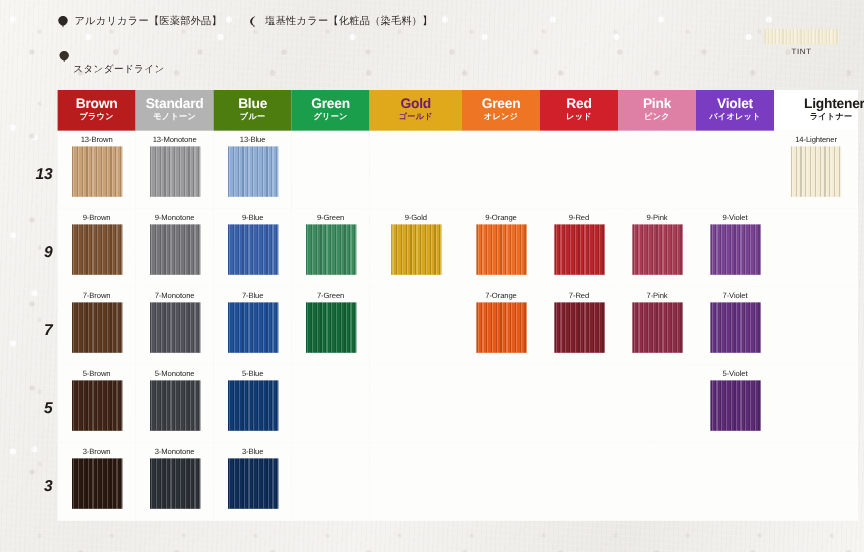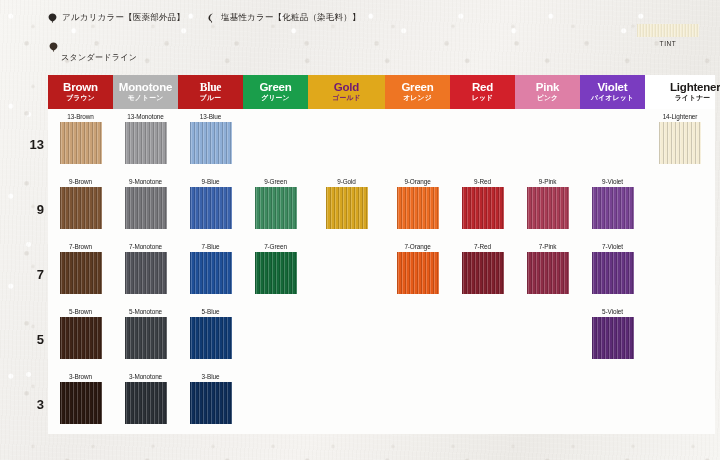--- a/index.html
+++ b/index.html
@@ -63,21 +63,21 @@
   tbody tr:first-child .cell{border-top:1px solid #cfcac3;}
   .cell-first{border-left:1px solid #cfcac3;}
   .sw-lbl{font-size:6.4px;color:#222;margin-top:4px;letter-spacing:-.1px;white-space:nowrap;}
   .sw{width:42px;height:42px;margin:2px auto 0;position:relative;}
   .sw:after{content:"";position:absolute;inset:0;
     background:repeating-linear-gradient(90deg,
       rgba(0,0,0,.16) 0 1px, rgba(255,255,255,.20) 1px 2px, transparent 2px 4px);}
 
   
   .rownum{position:absolute;left:0;width:44px;text-align:right;
-          font-size:13px;font-weight:bold;color:#1c1917;}
+          font-size:13px;font-weight:bold;color:#1c1917;font-style:italic;}
 </style>
 </head>
 <body>
 
 <div id="paper"></div>
 
 <div id="sheet">
 
   <div class="legend">
     <div class="legend-item">
@@ -107,24 +107,24 @@
   </div>
 
   <table id="grid">
     <thead>
         <tr id="head-row">
           <th class="hcell" style="background: #b91c1c; color: rgb(255, 255, 255); width: 65px;">
             <div class="h-en">Brown</div>
             <div class="h-jp">ブラウン</div>
           </th>
           <th class="hcell" style="background: rgb(179, 179, 179); color: rgb(255, 255, 255); width: 65px;">
-            <div class="h-en">Monotone</div>
+            <div class="h-en">Standard</div>
             <div class="h-jp">モノトーン</div>
           </th>
-          <th class="hcell" style="background: #b91c1c; color: rgb(255, 255, 255); width: 65px; font-family: Liberation Serif, serif;">
+          <th class="hcell" style="background: #4d7c0f; color: rgb(255, 255, 255); width: 65px;">
             <div class="h-en">Blue</div>
             <div class="h-jp">ブルー</div>
           </th>
           <th class="hcell" style="background: rgb(26, 158, 75); color: rgb(255, 255, 255); width: 65px;">
             <div class="h-en">Green</div>
             <div class="h-jp">グリーン</div>
           </th>
           <th class="hcell" style="background: rgb(224, 168, 27); color: #701a75; width: 77px;">
             <div class="h-en">Gold</div>
             <div class="h-jp">ゴールド</div>

